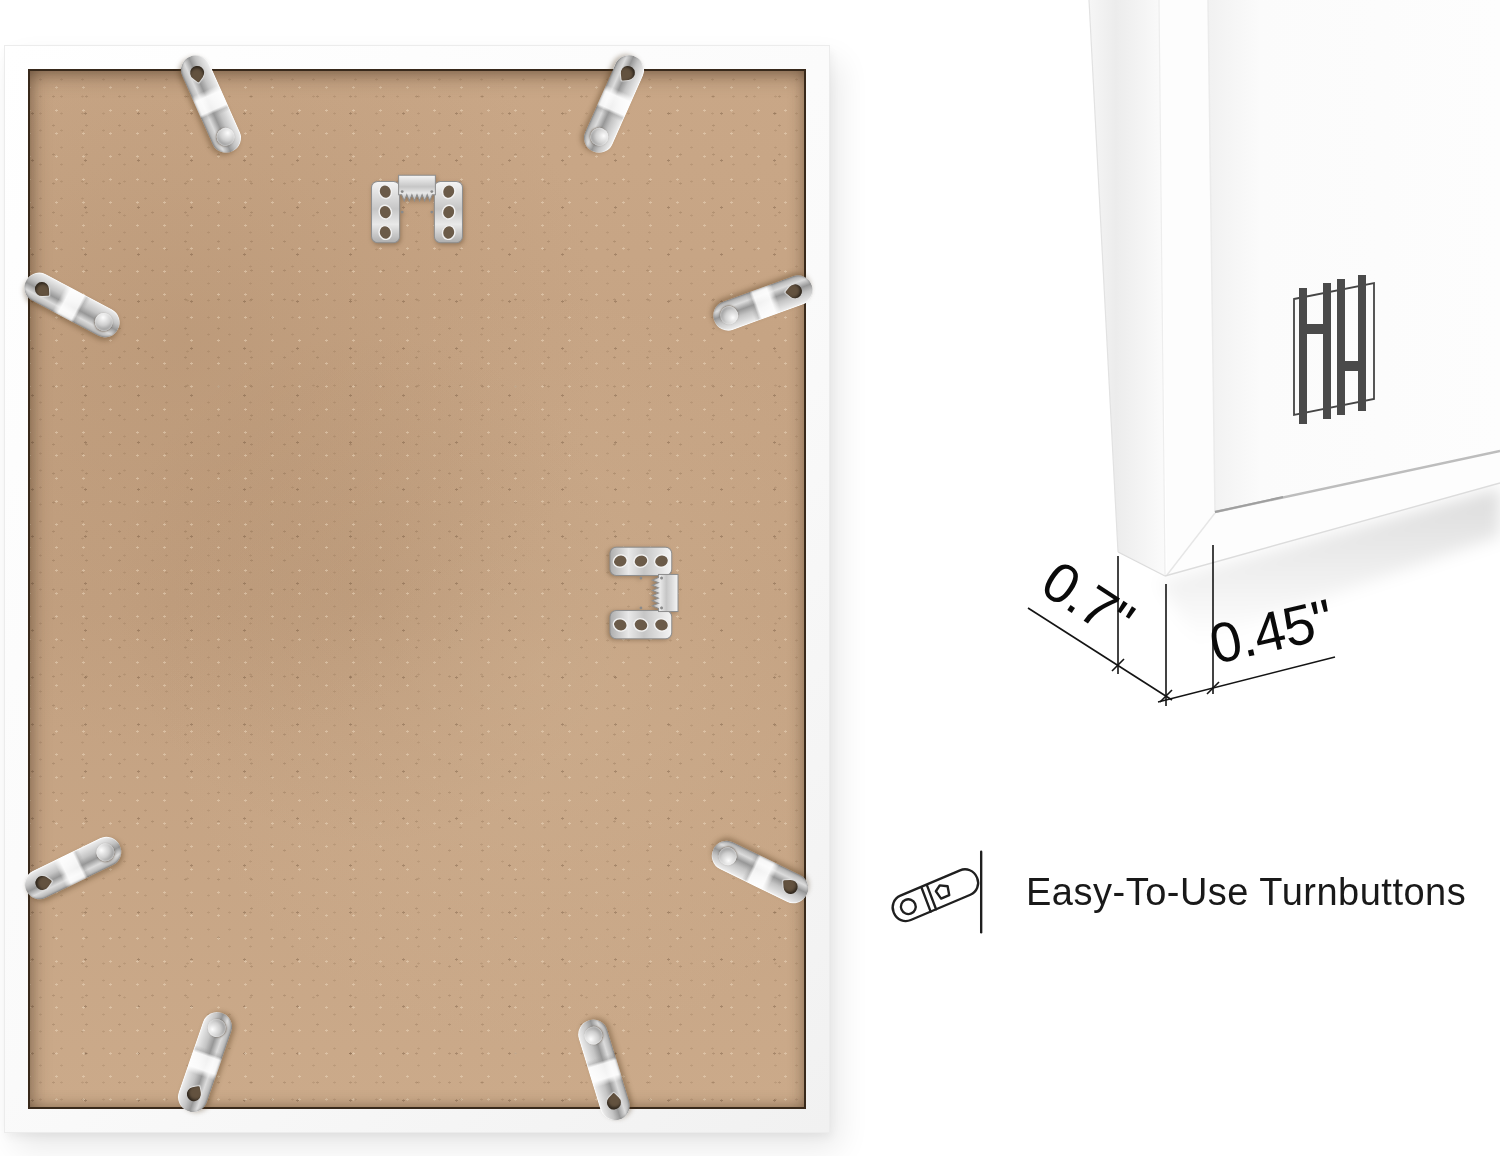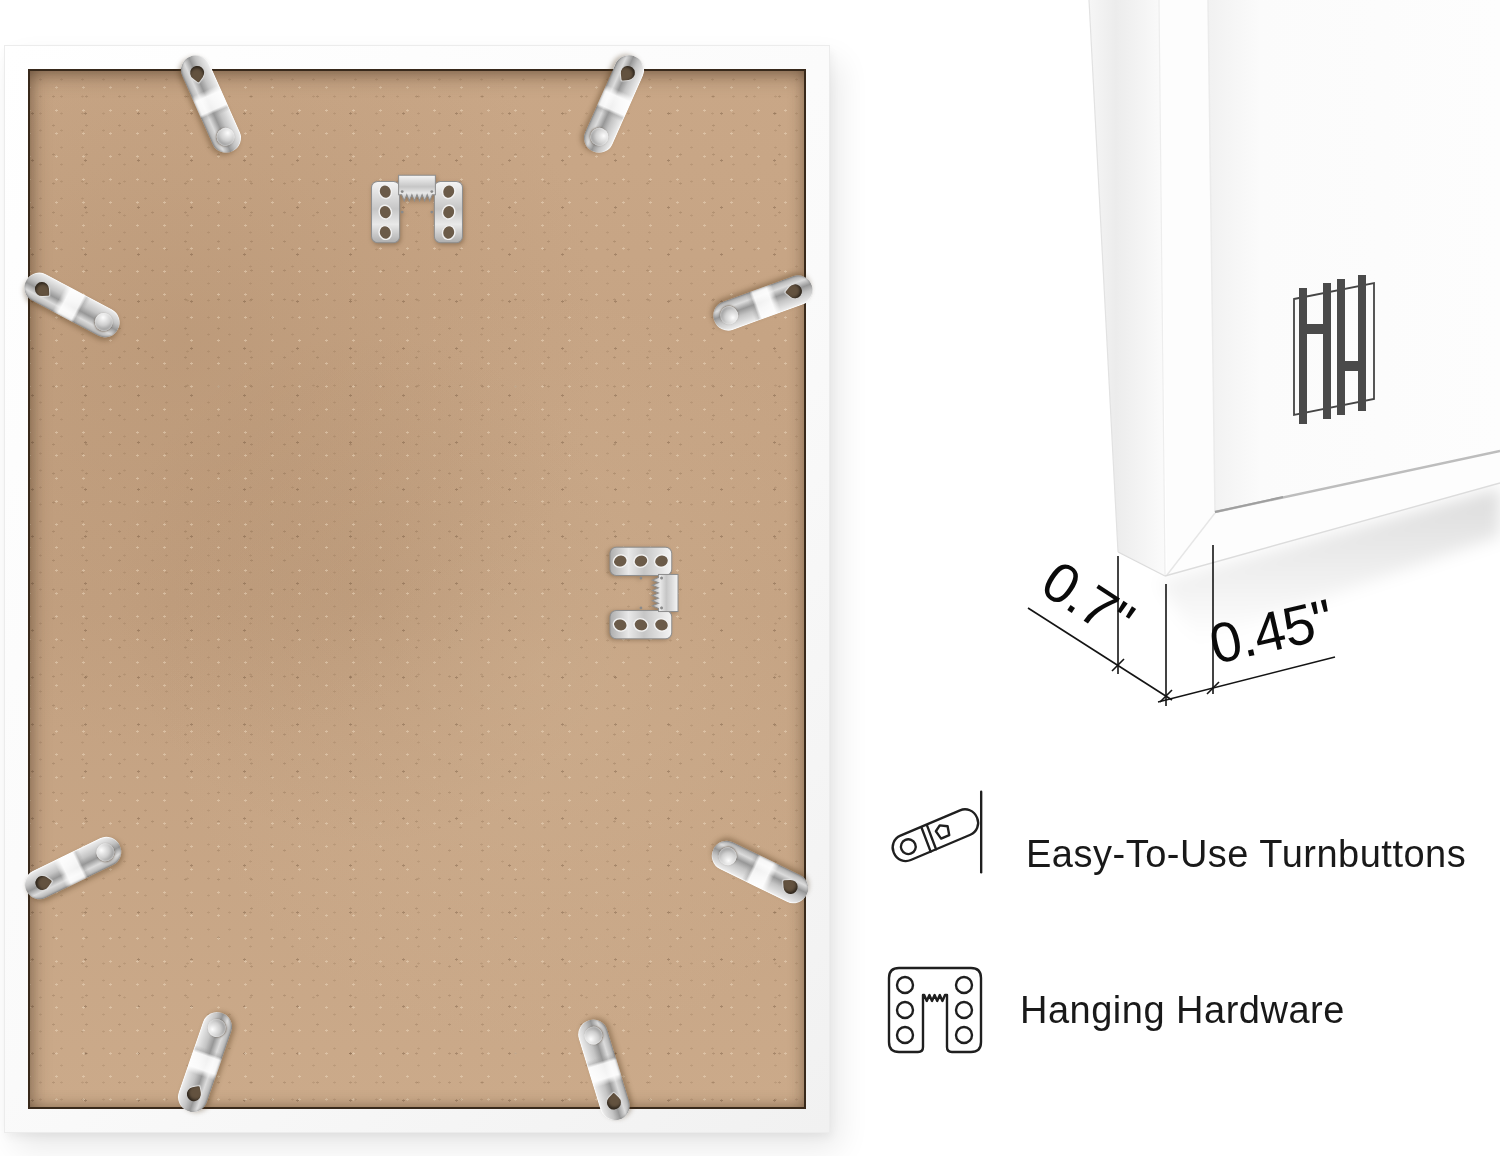--- a/index.html
+++ b/index.html
@@ -155,40 +155,28 @@
       <line x1="28" y1="608" x2="172" y2="700"></line>
       <line x1="112" y1="671" x2="124" y2="659"></line>
       <line x1="160" y1="702" x2="172" y2="690"></line>
       <line x1="158" y1="702" x2="335" y2="657"></line>
       <line x1="207" y1="694" x2="219" y2="682"></line>
     </g>
     <text transform="translate(85,604) rotate(33)" text-anchor="middle" dominant-baseline="middle">0.7"</text>
     <text transform="translate(272,636) rotate(-13)" text-anchor="middle" dominant-baseline="middle">0.45"</text>
   </svg>
 
-  <div class="feature-row" style="left:886px;top:788px;align-items:flex-end;">
+  <div class="feature-row" style="left:886px;top:848px;">
     <svg class="lineart" width="104" height="88" viewBox="0 0 106 88">
       <line x1="97" y1="3" x2="97" y2="85"></line>
       <g transform="rotate(-23 52 46)">
         <rect x="4" y="33" width="92" height="27" rx="13"></rect>
         <circle cx="20" cy="46.5" r="7.5"></circle>
         <path d="M58,39 l7,4 -2,9 -9,0 -2,-9 Z"></path>
         <line x1="40" y1="34" x2="39" y2="60"></line>
         <line x1="46" y1="34" x2="45" y2="60"></line>
       </g>
     </svg>
     <span class="feature-label">Easy-To-Use Turnbuttons</span>
   </div>
 
-  <div class="feature-row" style="left:886px;top:964px;">
-    <svg class="lineart" width="98" height="92" viewBox="0 0 98 90">
-      <path d="M13,3 H85 Q95,3 95,13 V77 Q95,87 85,87 H66 Q61,87 61,82 V30 H59 l-2.6,6 l-2.6,-6 l-2.6,6 l-2.6,-6 l-2.6,6 l-2.6,-6 l-2.6,6 l-2.6,-6 L38,30 H37 V82 Q37,87 32,87 H13 Q3,87 3,77 V13 Q3,3 13,3 Z"></path>
-      <circle cx="19" cy="20" r="8"></circle>
-        <circle cx="19" cy="45" r="8"></circle>
-        <circle cx="19" cy="70" r="8"></circle>
-      <circle cx="78" cy="20" r="8"></circle>
-        <circle cx="78" cy="45" r="8"></circle>
-        <circle cx="78" cy="70" r="8"></circle>
-    </svg>
-    <span class="feature-label">Hanging Hardware</span>
-  </div>
 
 </div>
 
 </body></html>

